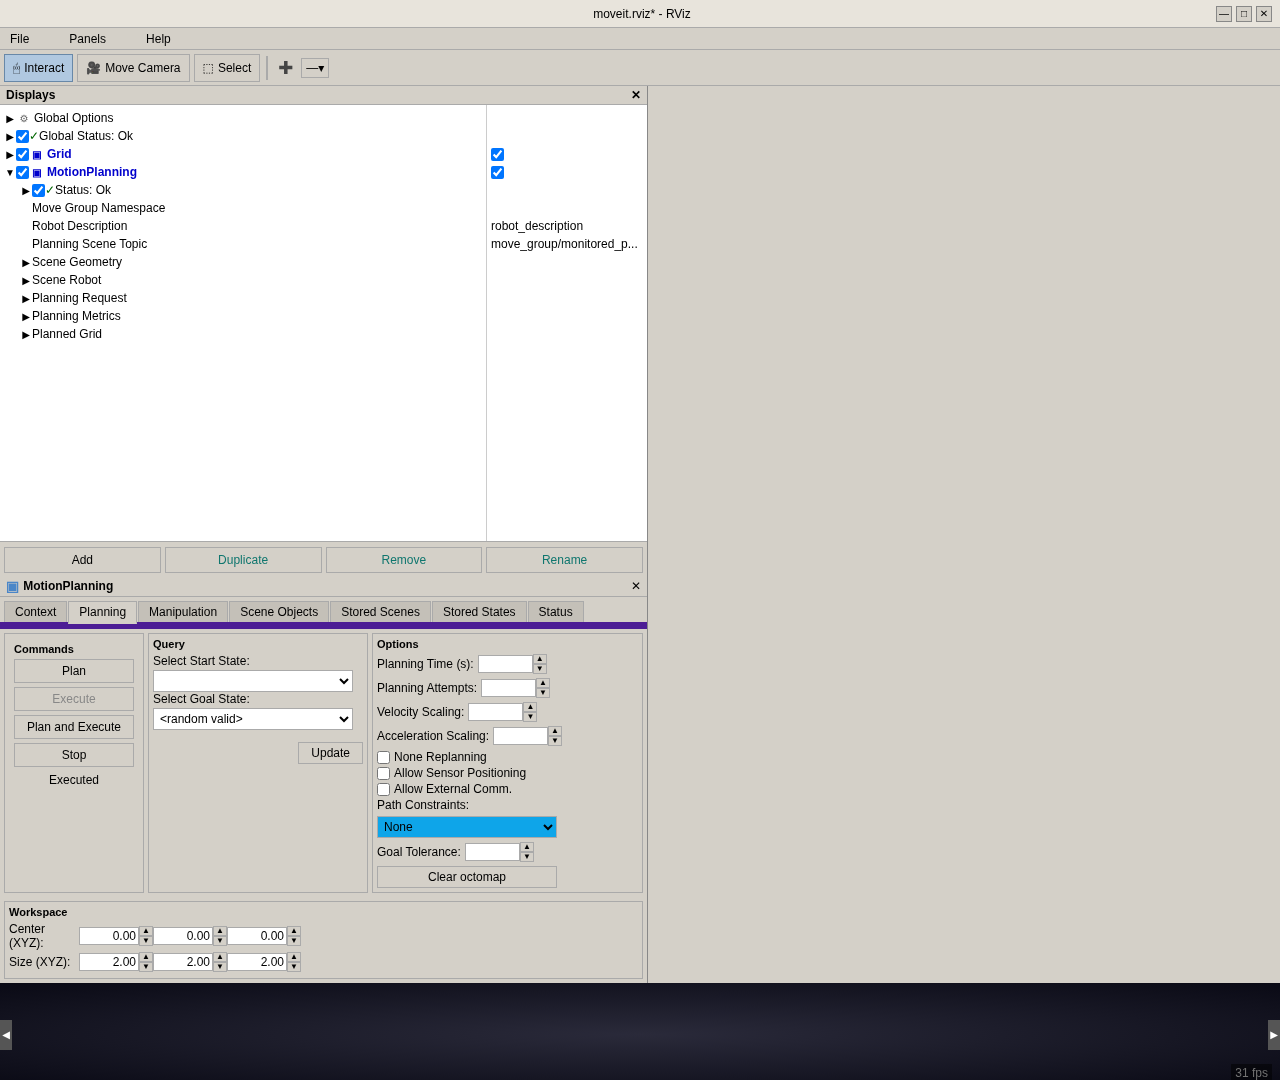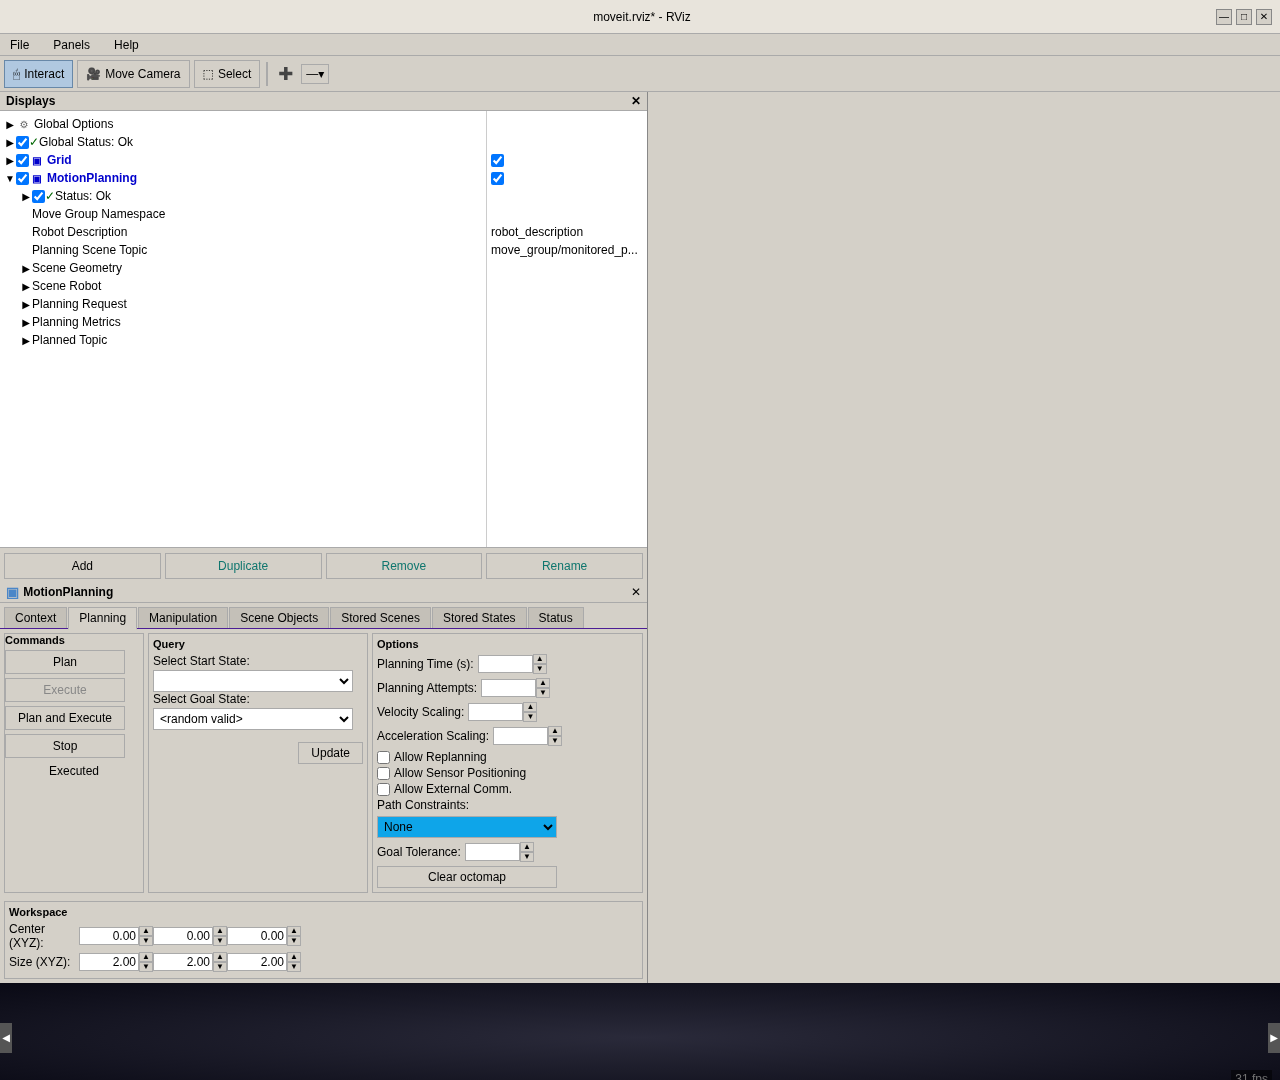--- a/index.html
+++ b/index.html
@@ -1,25 +1,25 @@
 <!DOCTYPE html>
 <html><head>
   <meta charset="utf-8">
   <style>
     * { box-sizing: border-box; margin: 0; padding: 0; }
     body { font-family: 'Arial', sans-serif; font-size: 12px; background: #d4d0c8; color: #000; width: 1280px; height: 1080px; overflow: hidden; }
 
     
-    .titlebar { background: #e8e4dc; height: 34px; display: flex; align-items: center; justify-content: space-between; padding: 0 8px; border-bottom: 1px solid #aaa; }
+    .titlebar { background: #e8e4dc; height: 28px; display: flex; align-items: center; justify-content: space-between; padding: 0 8px; border-bottom: 1px solid #aaa; }
     .titlebar-title { font-size: 12px; flex: 1; text-align: center; }
     .titlebar-controls { display: flex; gap: 4px; }
     .titlebar-btn { width: 16px; height: 16px; background: #d4d0c8; border: 1px solid #888; font-size: 10px; display: flex; align-items: center; justify-content: center; cursor: pointer; }
 
     
-    .menubar { background: #d4d0c8; height: 22px; display: flex; align-items: center; padding: 0 4px; border-bottom: 1px solid #aaa; gap: 12px; }
+    .menubar { background: #d4d0c8; height: 22px; display: flex; align-items: center; padding: 0 4px; border-bottom: 1px solid #aaa; gap: 28px; }
     .menubar-item { font-size: 12px; cursor: pointer; padding: 2px 6px; }
 
     
     .toolbar { background: #d4d0c8; height: 36px; display: flex; align-items: center; padding: 0 4px; border-bottom: 1px solid #aaa; gap: 4px; }
     .toolbar-btn { display: flex; align-items: center; gap: 4px; padding: 3px 8px; background: #d4d0c8; border: 1px solid #aaa; cursor: pointer; font-size: 12px; height: 28px; }
     .toolbar-btn.active { background: #b0c8e0; border: 1px solid #6888a8; }
     .toolbar-separator { width: 2px; background: #aaa; height: 24px; margin: 0 2px; }
     .toolbar-plus { font-size: 18px; color: #444; cursor: pointer; padding: 0 4px; }
     .toolbar-dropdown { display: flex; align-items: center; border: 1px solid #aaa; background: #d4d0c8; padding: 2px 4px; cursor: pointer; }
 
@@ -46,29 +46,29 @@
     .bar-btn { background: #d4d0c8; border: 1px solid #aaa; padding: 3px 16px; cursor: pointer; font-size: 12px; flex: 1; height: 26px; }
     .bar-btn:disabled, .bar-btn.disabled { color: #0f766e; }
 
     
     .motion-panel { flex: 1; background: #d4d0c8; display: flex; flex-direction: column; overflow: hidden; }
     .motion-header { background: #d4d0c8; display: flex; align-items: center; padding: 2px 6px; border-bottom: 1px solid #aaa; justify-content: space-between; }
     .motion-header-title { font-size: 12px; font-weight: bold; display: flex; align-items: center; gap: 4px; }
     .motion-icon { color: #4a86c8; font-size: 14px; }
 
     
-    .tabs-bar { display: flex; background: #d4d0c8; border-bottom: 1px solid #4c1d95; padding: 4px 4px 0; gap: 1px; }
+    .tabs-bar { display: flex; background: #d4d0c8; border-bottom: 7px solid #4c1d95; padding: 4px 4px 0; gap: 1px; }
     .tab { padding: 3px 10px; background: #c4c0b8; border: 1px solid #aaa; border-bottom: none; cursor: pointer; font-size: 12px; }
     .tab.active { background: #d4d0c8; border-bottom: 2px solid #d4d0c8; margin-bottom: -2px; }
 
     
     .content-area { display: flex; flex: 1; padding: 4px; gap: 4px; overflow: auto; }
 
     
-    .commands-box { border: 1px solid #aaa; background: #d4d0c8; padding: 0; flex: 0 0 140px; }
+    .commands-box { border: 1px solid #aaa; background: #d4d0c8; padding: 9px; flex: 0 0 140px; }
     .box-title { font-size: 11px; font-weight: bold; margin-bottom: 4px; }
     .cmd-btn { width: 120px; padding: 4px; background: #d4d0c8; border: 1px solid #aaa; cursor: pointer; font-size: 12px; margin-bottom: 4px; display: block; text-align: center; }
     .cmd-btn:disabled, .cmd-btn.disabled { color: #888; }
     .cmd-label { font-size: 12px; text-align: center; padding: 2px; }
 
     
     .query-box { border: 1px solid #aaa; background: #d4d0c8; padding: 4px; flex: 0 0 220px; }
     .query-row { margin-bottom: 0; }
     .query-label { font-size: 12px; margin-bottom: 2px; }
     .query-select { width: 200px; padding: 2px; font-size: 12px; background: #fff; border: 1px solid #aaa; }
@@ -230,21 +230,21 @@
 
           <div class="tree-item">
             <span style="display:inline-block;width:16px"></span>
             <span class="expand">▶</span>
             <span>Planning Metrics</span>
           </div>
 
           <div class="tree-item">
             <span style="display:inline-block;width:16px"></span>
             <span class="expand">▶</span>
-            <span>Planned Topic</span>
+            <span>Planned Grid</span>
           </div>
 
         </div>
         <div class="tree-col2">
 
           <div style="height:18px;"></div>
           <div style="height:18px;"></div>
 
           <div style="height:18px; display:flex; align-items:center; padding:0 4px;">
             <input type="checkbox" checked="" style="">
@@ -365,21 +365,21 @@
               <input class="spin-input" type="text" style="">
               <div class="spin-buttons">
                 <div class="spin-up">▲</div>
                 <div class="spin-down">▼</div>
               </div>
             </div>
           </div>
 
           <div class="checkbox-row">
             <input type="checkbox" style="">
-            <span>Allow Replanning</span>
+            <span>None Replanning</span>
           </div>
 
           <div class="checkbox-row">
             <input type="checkbox" style="">
             <span>Allow Sensor Positioning</span>
           </div>
 
           <div class="checkbox-row">
             <input type="checkbox" style="">
             <span>Allow External Comm.</span>

